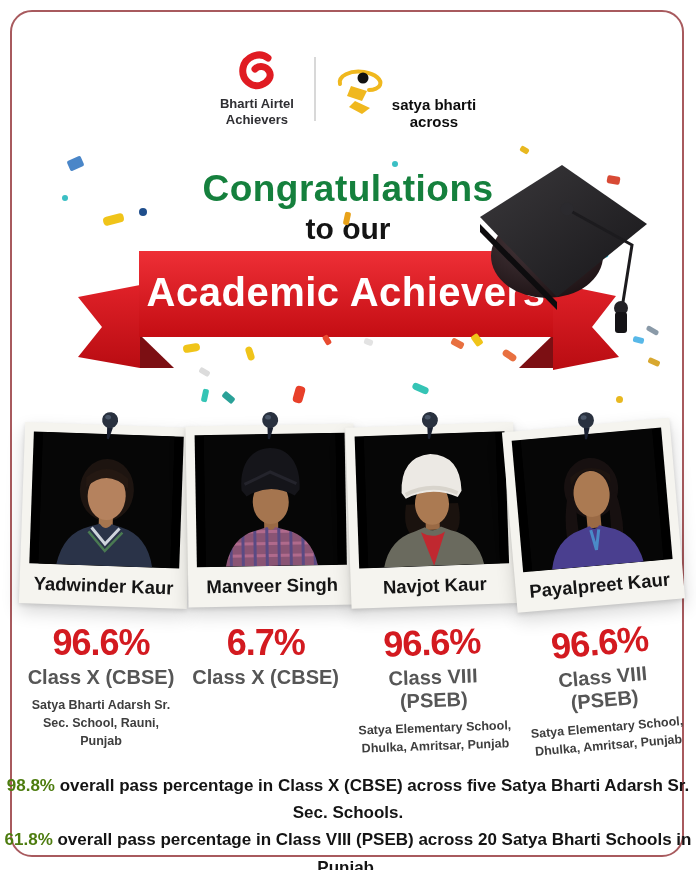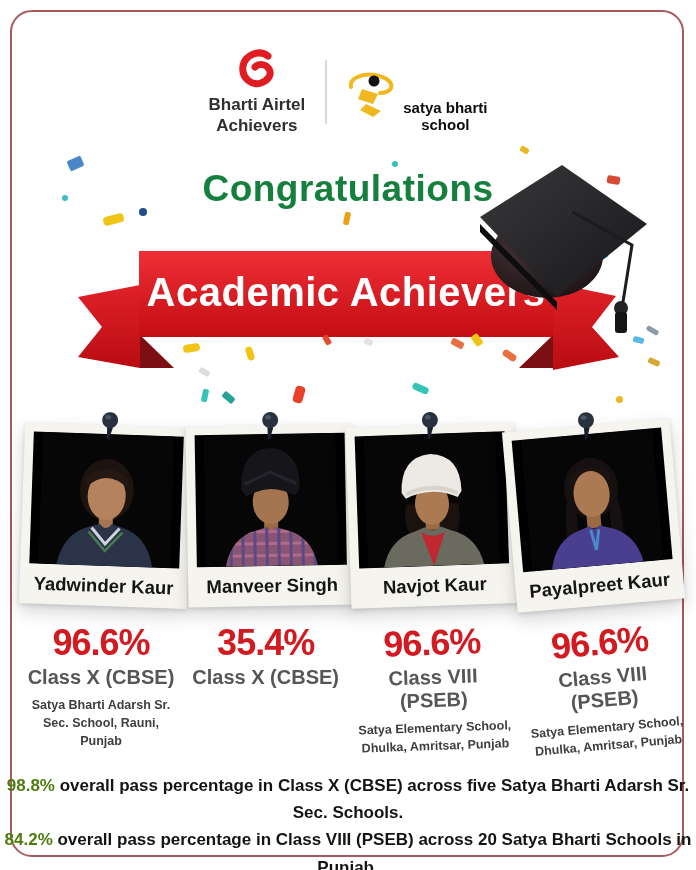--- a/index.html
+++ b/index.html
@@ -12,21 +12,21 @@
     position:absolute;left:10px;top:10px;right:12px;bottom:13px;
     border:2px solid #a85a5e;border-radius:22px;pointer-events:none;
   }
   
   .brandbar{
     position:absolute;top:48px;left:0;right:0;
     display:flex;justify-content:center;align-items:center;gap:20px;
   }
   .brand{display:flex;flex-direction:column;align-items:center;}
   .brand-airtel .btxt{
-    margin-top:4px;font-size:17px;font-weight:600;color:#2f2f33;
+    margin-top:4px;font-size:13px;font-weight:600;color:#2f2f33;
     text-align:center;line-height:1.25;
   }
   .bbar-divider{width:2px;height:64px;background:#d8d8d8;}
   .brand-satya{flex-direction:row;align-items:center;gap:6px;}
   .satya-txt{font-size:15px;font-weight:800;color:#0d0d0d;line-height:1.15;text-align:center;margin-top:48px;}
   
   .titleblock{position:absolute;top:168px;left:0;right:0;text-align:center;}
   .congrats{margin:0;font-size:37px;font-weight:800;color:#15803d;letter-spacing:.5px;}
   .toour{margin-top:2px;font-size:30px;font-weight:800;color:#141414;}
   
@@ -85,27 +85,28 @@
     <div class="bbar-divider"></div>
     <div class="brand brand-satya">
       <svg width="50" height="54" viewBox="0 0 50 54">
         <path d="M4,22 C2,14 14,8 28,10 C40,12 46,18 44,23 C43,26 38,28 33,28" fill="none" stroke="#f0b81e" stroke-width="4" stroke-linecap="round"></path>
         <circle cx="27" cy="16" r="5.5" fill="#111"></circle>
         <polygon points="15,24 31,29 26,39 11,34" fill="#f0b81e"></polygon>
         <polygon points="19,39 34,46 26,52 13,45" fill="#f0b81e"></polygon>
       </svg>
       <div class="satya-txt">
         <div>satya bharti</div>
-        <div>school</div>
+        <div>across</div>
       </div>
     </div>
   </div>
 
   <div class="titleblock">
     <h1 class="congrats">Congratulations</h1>
+    <div class="toour">to our</div>
   </div>
 
   <svg class="ribbon-svg" width="546" height="128" viewBox="0 0 546 128">
     <defs>
       <linearGradient id="panelGrad" x1="0" y1="0" x2="0" y2="1">
         <stop offset="0" stop-color="#ee2f36"></stop>
         <stop offset="1" stop-color="#c40d13"></stop>
       </linearGradient>
       <linearGradient id="armGrad" x1="0" y1="0" x2="0" y2="1">
         <stop offset="0" stop-color="#e02128"></stop>
@@ -219,21 +220,21 @@
             <rect width="132" height="132" fill="#060606"></rect>
             <rect x="59" y="84" width="14" height="12" fill="#9a6a45"></rect>
             <ellipse cx="66" cy="68" rx="18" ry="22" fill="#a5754f"></ellipse>
             <path d="M66,14 C46,14 35,32 37,56 L42,62 Q66,48 90,62 L95,56 C97,32 86,14 66,14 Z" fill="#15151a"></path>
             <path d="M40,50 L66,38 L92,50" fill="none" stroke="#24242c" stroke-width="3"></path>
             <path d="M20,132 Q26,102 52,96 L62,93 Q66,99 70,93 L80,96 Q106,102 112,132 Z" fill="url(#plaid)"></path>
           </svg>
         </div>
         <div class="pname">Manveer Singh</div>
       </div>
-      <div class="score">35.4%</div>
+      <div class="score">6.7%</div>
       <div class="klass">Class X (CBSE)</div>
     </div>
 
     <div class="card" style="--crot:-2deg">
       <div class="polaroid">
         <svg class="pin" width="24" height="30" viewBox="0 0 24 30">
           <path d="M10,15 L16,16 L14,28 L12,28 Z" fill="#1a2030"></path>
           <circle cx="12" cy="9" r="8" fill="#29313f"></circle>
           <ellipse cx="9.5" cy="6.5" rx="3" ry="2.2" fill="#4a5668"></ellipse>
         </svg>
@@ -280,15 +281,15 @@
       </div>
       <div class="score">96.6%</div>
       <div class="klass">Class VIII (PSEB)</div>
       <div class="school">Satya Elementary School, Dhulka, Amritsar, Punjab</div>
     </div>
 
   </div>
 
   <div class="footer">
     <div><span class="hl">98.8%</span><span> overall pass percentage in Class X (CBSE) across five Satya Bharti Adarsh Sr. Sec. Schools.</span></div>
-    <div><span class="hl">84.2%</span><span> overall pass percentage in Class VIII (PSEB) across 20 Satya Bharti Schools in Punjab.</span></div>
+    <div><span class="hl">61.8%</span><span> overall pass percentage in Class VIII (PSEB) across 20 Satya Bharti Schools in Punjab.</span></div>
   </div>
 </div>
 
 </body></html>

